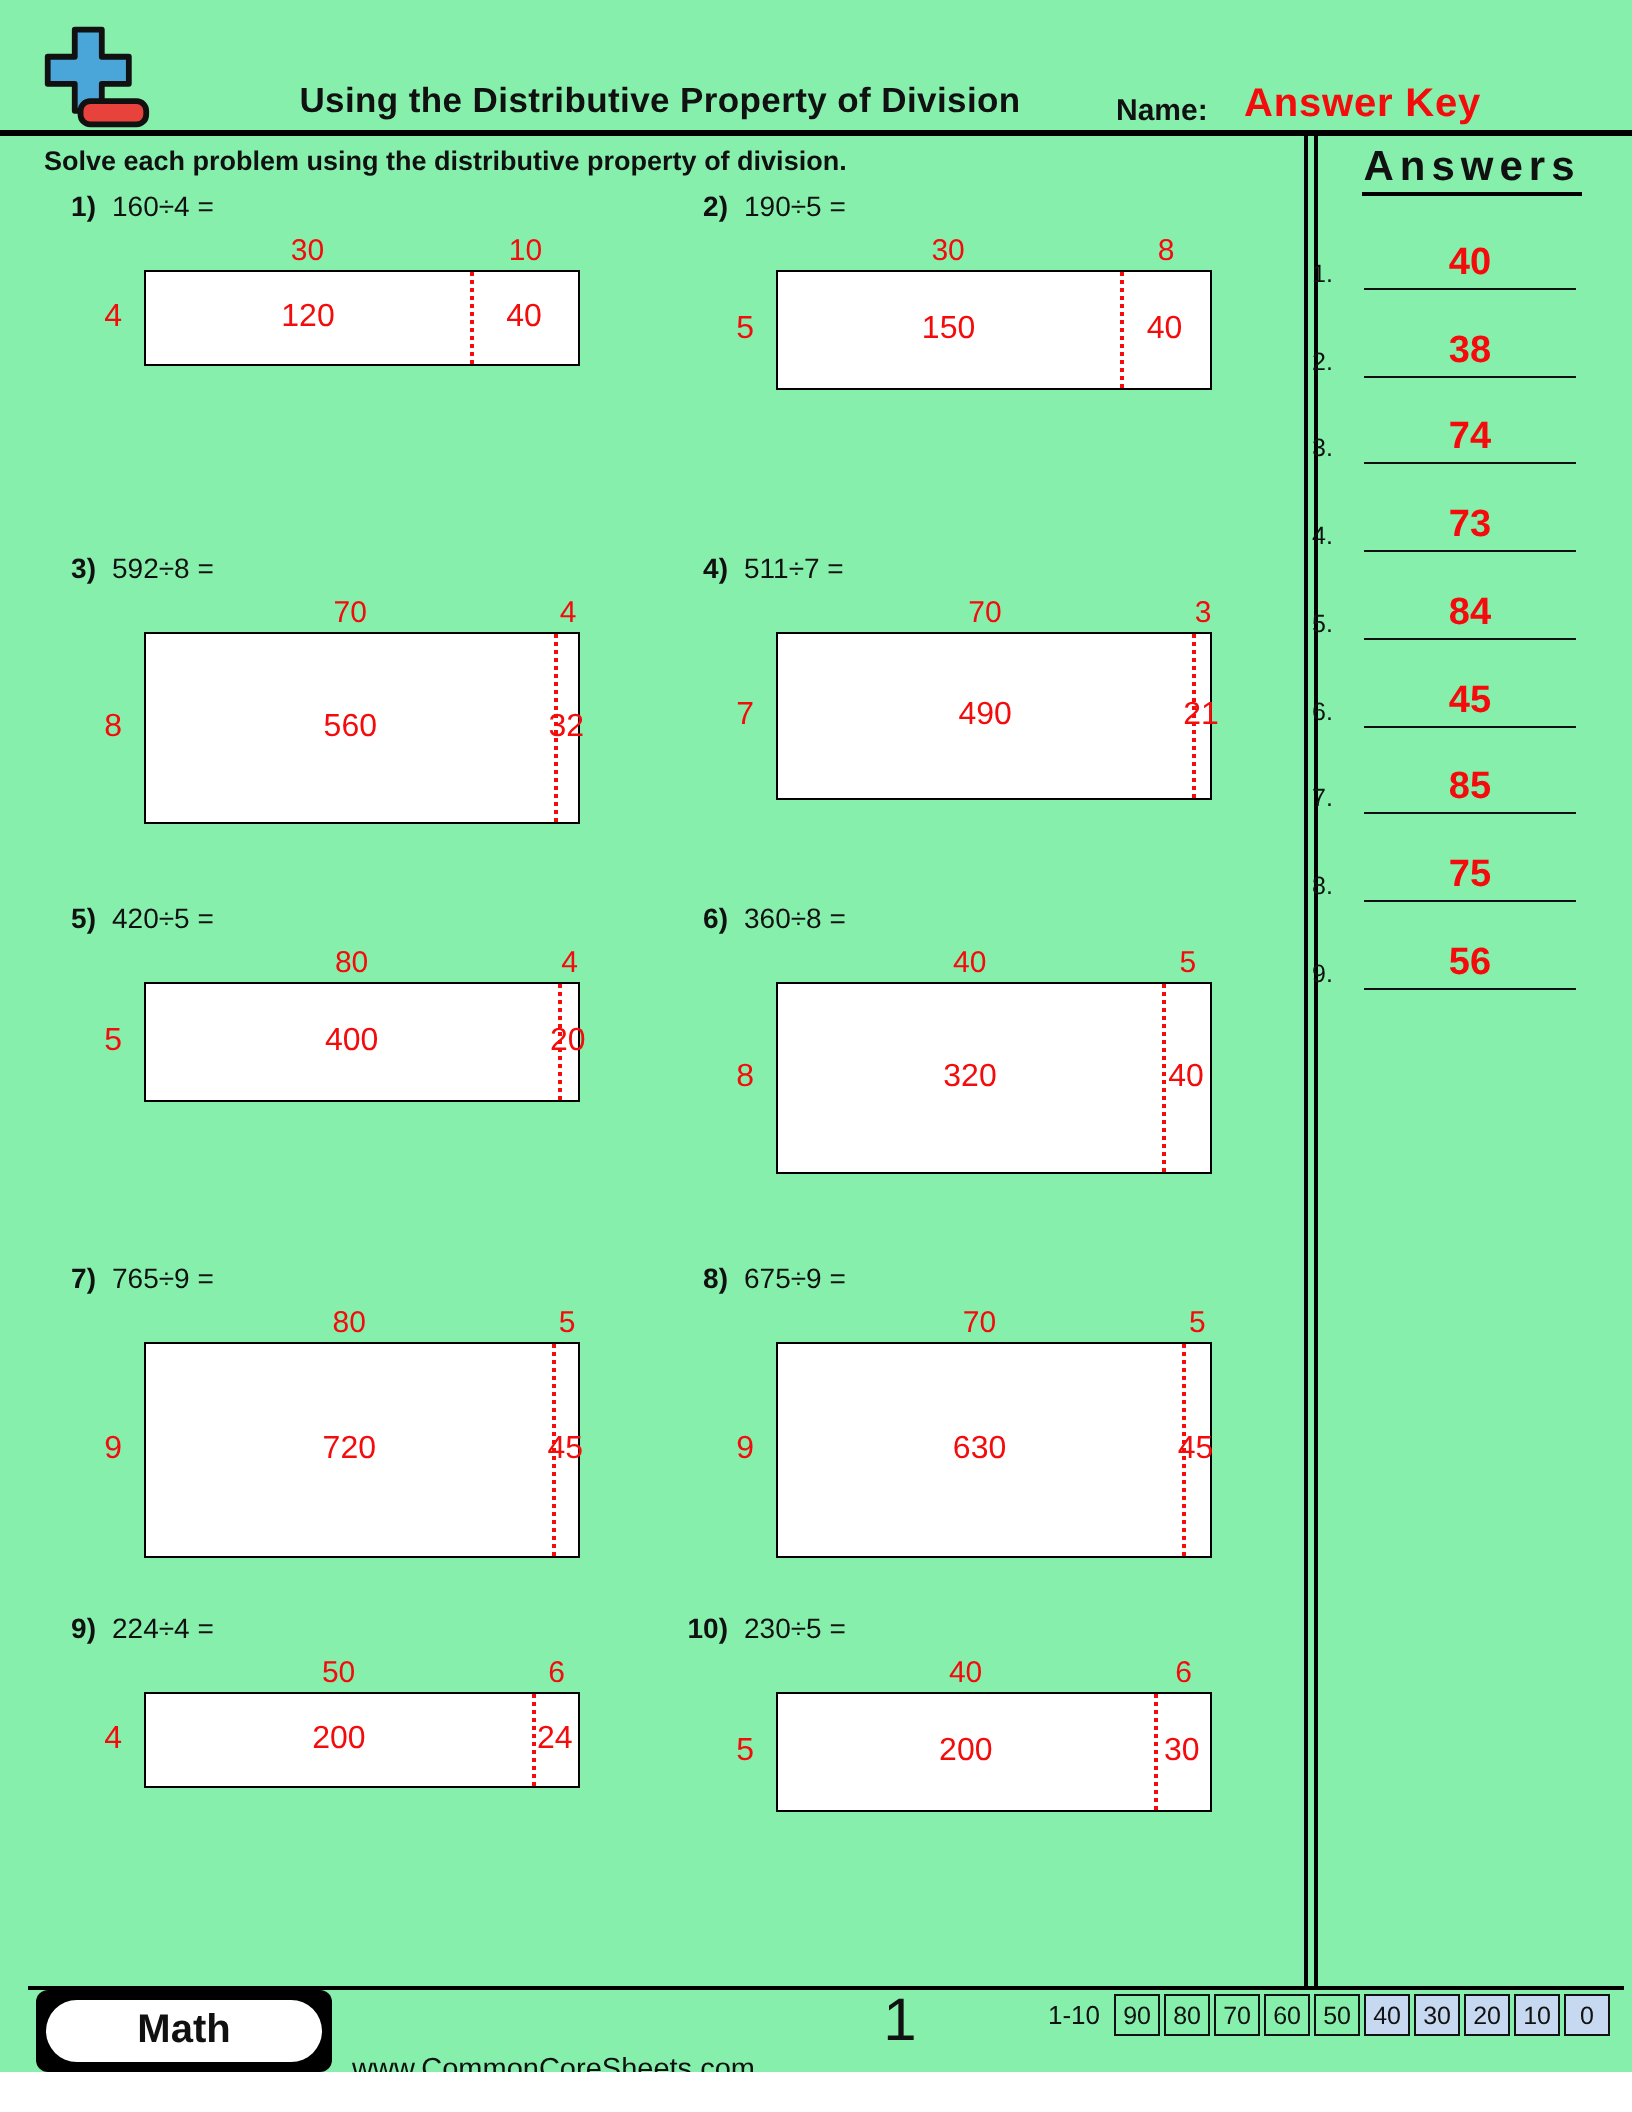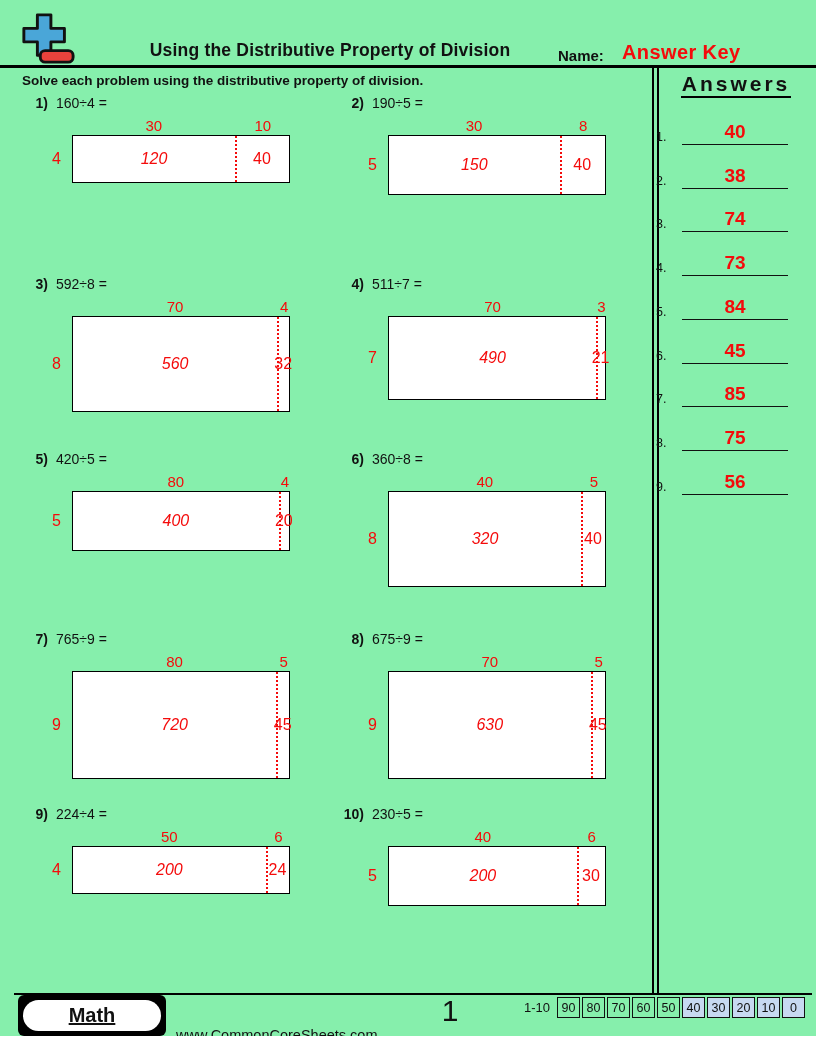--- a/index.html
+++ b/index.html
@@ -34,42 +34,42 @@
          color:var(--red); font-size:15px; white-space:nowrap; }
   .tl1{ left:calc(var(--split) / 2); }
   .tl2{ left:calc(var(--split) + (100% - var(--split)) / 2); }
   .pbox{ position:relative; width:218px; height:var(--h); border:1.6px solid #000; background:#fff; }
   .pdivider{ position:absolute; top:0; bottom:0; left:var(--split); width:0;
              border-left:2px dotted var(--red); }
   .pdivisor{ position:absolute; left:-12px; top:50%; transform:translate(-100%,-50%);
              color:var(--red); font-size:16px; }
   .pval{ position:absolute; top:50%; transform:translate(-50%,-50%);
          color:var(--red); font-size:16px; white-space:nowrap; }
-  .pv1{ left:calc(var(--split) / 2);font-style:italic; }
+  .pv1{ left:calc(var(--split) / 2); }
   .pv2{ left:calc(var(--split) + (100% - var(--split)) / 2); }
 
   
   .vsep{ position:absolute; left:652px; top:66px; width:7px; height:928px;
          border-left:2.2px solid #000; border-right:2.2px solid #000; }
   .answers-title{ position:absolute; left:660px; top:72px; width:152px; text-align:center; }
   .answers-title span{ font-size:21px; font-weight:bold; letter-spacing:3px;
                        border-bottom:2px solid #000; padding:0 1px 1px 1px; }
   .arow{ position:absolute; left:656px; width:144px; display:flex; align-items:flex-end; }
   .arow-num{ font-size:12.5px; width:26px; flex:none; padding-bottom:1px; }
   .arow-line{ flex:none; width:106px; border-bottom:1.7px solid #111;
               text-align:center; padding-bottom:1px; }
   .arow-val{ color:var(--red); font-weight:bold; font-size:19px; }
 
   
   .footer-rule{ position:absolute; left:14px; top:993px; width:798px; height:2.2px; background:#000; }
   .badge{ position:absolute; left:18px; top:995px; width:148px; height:41px;
           background:#000; border-radius:6px; }
   .badge-pill{ position:absolute; inset:5px; background:#fff; border-radius:16px;
                display:flex; align-items:center; justify-content:center;
-               font-weight:bold; font-size:20px;text-decoration:underline; }
+               font-weight:bold; font-size:20px; }
   .website{ position:absolute; left:176px; top:1010px; font-size:14.5px;margin-top:17px; }
   .pageno{ position:absolute; left:430px; top:994px; width:40px; text-align:center;
            font-size:30px; font-weight:500; }
   .scorebar{ position:absolute; left:524px; top:997px; display:flex; align-items:center; gap:2px; }
   .score-label{ font-size:13px; margin-right:5px; }
   .scell{ width:23px; height:21px; border:1.6px solid #111; flex:none;
           display:flex; align-items:center; justify-content:center; font-size:12.5px; }
   .scell.hl{ background:#c7d9f1; }
 </style>
 </head>

